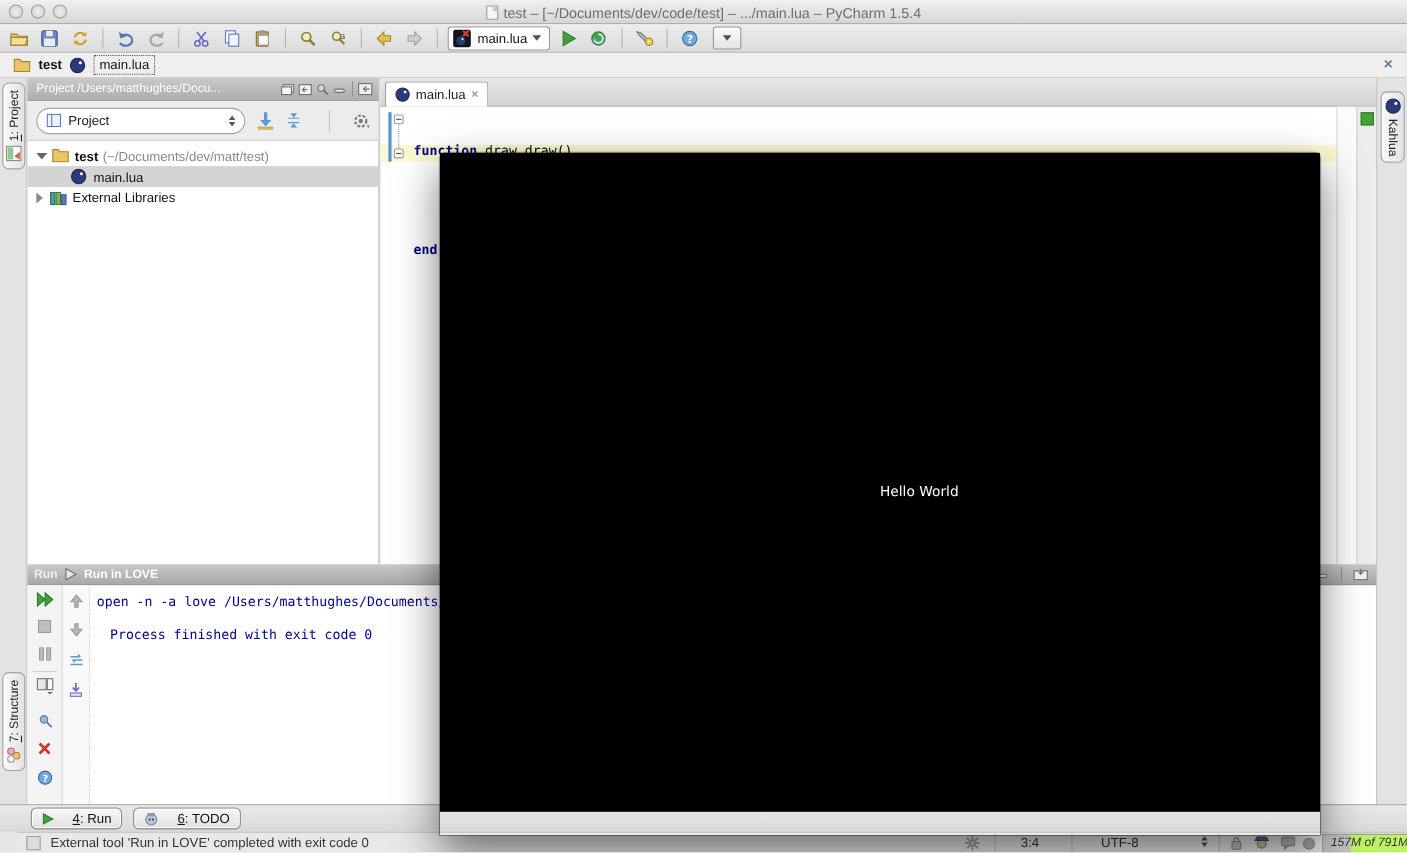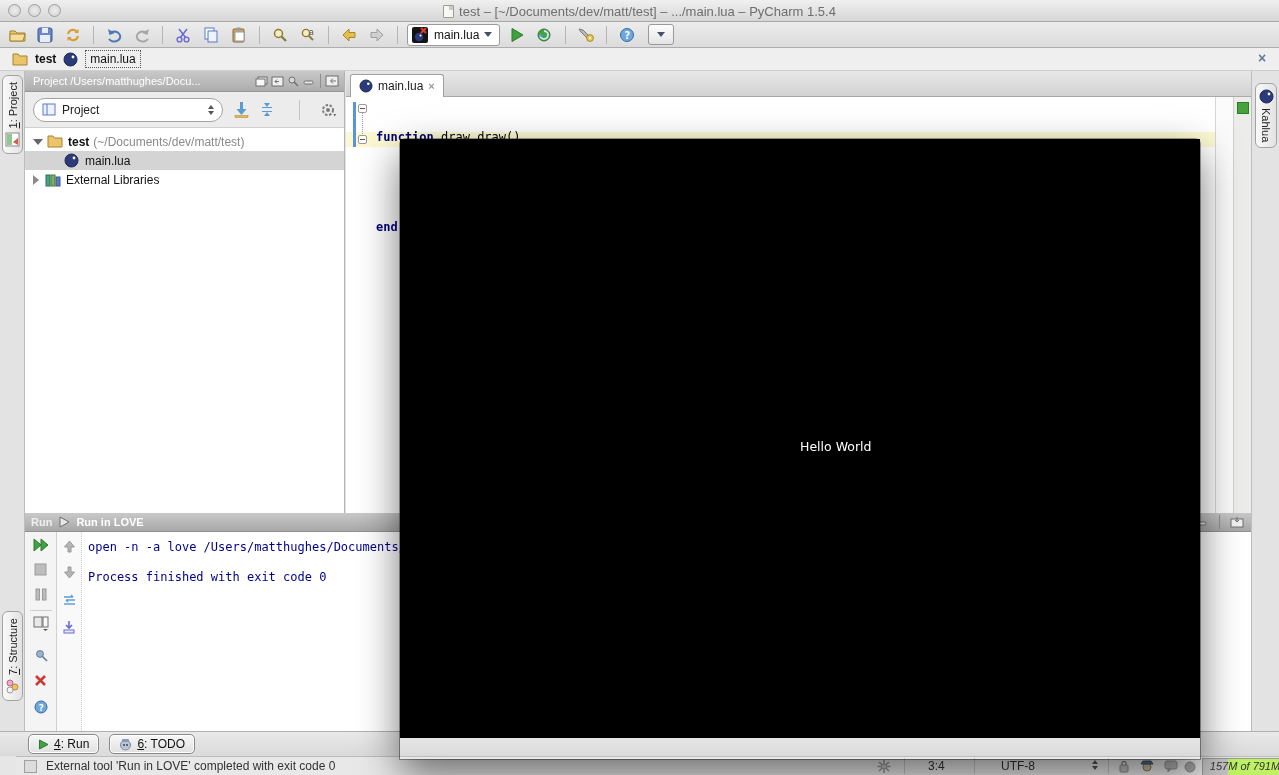--- a/index.html
+++ b/index.html
@@ -93,25 +93,25 @@
   .rp-head .lbl { color:#efefef; font-weight:bold; }
   .rp-head .ttl { color:#fff; font-weight:bold; }
   .rp-head .sp { flex:1; }
   .rp-body { position:absolute; left:0; top:19px; width:1226px; height:199px; }
   .rcol1 { position:absolute; left:0; top:0; width:32px; height:199px; background:#f4f4f4; border-right:1px solid #d0d0d0; }
   .rcol2 { position:absolute; left:32px; top:0; width:25px; height:199px; background:#f9f9f9; border-right:1px dotted #cfcfcf; }
   .ric { position:absolute; left:0; width:100%; display:flex; justify-content:center; }
   .rhr { position:absolute; left:5px; width:22px; border-top:1px solid #cfcfcf; }
   .console { position:absolute; left:63px; top:0; font-family:"DejaVu Sans Mono", monospace; font-size:12px; color:#00008b; white-space:pre; }
   .cline1 { position:absolute; left:0; top:8px; }
-  .cline3 { position:absolute; left:0; top:38px;text-align:center; }
+  .cline3 { position:absolute; left:12px; top:38px;text-align:center; }
 
   
   .btmbar { position:absolute; left:0; top:731px; width:1279px; height:25px; background:linear-gradient(#e9e9e9,#dadada); border-top:1px solid #b0b0b0; display:flex; align-items:center; padding-left:28px; gap:10px; }
-  .twbtn { height:20px; border:1px solid #8a8a8a; border-radius:5px; background:linear-gradient(#f8f8f8,#e0e0e0); display:flex; align-items:center; gap:5px; padding:0 9px; font-size:12px; color:#111; box-shadow:inset 0 0 0 1px #fff; }
+  .twbtn { height:20px; border:1px solid #8a8a8a; border-radius:5px; background:linear-gradient(#f8f8f8,#e0e0e0); display:flex; align-items:center; gap:17px; padding:0 9px; font-size:12px; color:#111; box-shadow:inset 0 0 0 1px #fff; }
   .twbtn .key { text-decoration:underline; }
   .statusbar { position:absolute; left:16px; top:756px; width:1279px; height:19px; background:#e8e8e8; border-top:1px solid #bdbdbd; font-size:12px; color:#333; }
   .st-msg { position:absolute; left:30px; top:2px; }
   .st-sq { position:absolute; left:8px; top:3px; width:13px; height:13px; border:1px solid #a0a0a0; background:#dcdcdc; }
   .st-item { position:absolute; top:2px; }
   .st-sep { position:absolute; top:1px; width:1px; height:16px; background:#c4c4c4; }
   .membar { position:absolute; left:1186px; top:1px; width:86px; height:32px; border:1px solid #9a9a9a; background:#bef264;font-style:italic; }
   .memfill { position:absolute; left:0; top:0; height:100%; width:30%; background:#c2c2c2; }
   .memtxt { position:absolute; width:100%; text-align:center; font-size:11px; line-height:15px; color:#333; }
 
@@ -133,21 +133,21 @@
 <div class="screen">
 
   <div class="titlebar">
     <div class="traffic">
       <span class="tl"></span>
       <span class="tl"></span>
       <span class="tl"></span>
     </div>
     <div class="win-title">
       <span class="doc-ic"></span>
-      <span>test – [~/Documents/dev/matt/test] – .../main.lua – PyCharm 1.5.4</span>
+      <span>test – [~/Documents/dev/code/test] – .../main.lua – PyCharm 1.5.4</span>
     </div>
   </div>
 
   <div class="toolbar">
     <span class="ti">
         <svg width="17" height="16">
           <path d="M1 4h5l2 2h8v8H1z" fill="#ecc56a" stroke="#a5832f"></path>
           <path d="M1 7h15l-2 7H1z" fill="#f6dd9a" stroke="#a5832f"></path>
         </svg>
       </span>

